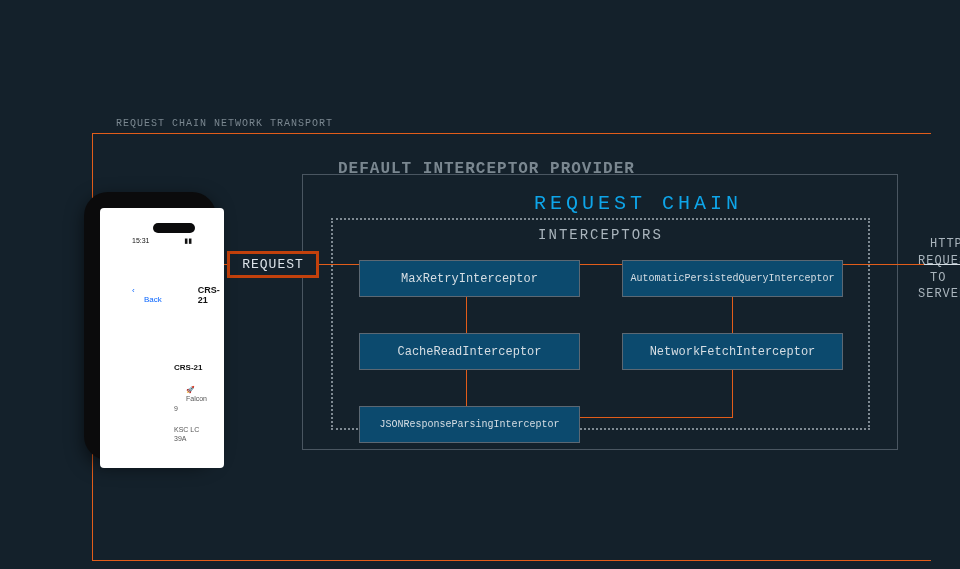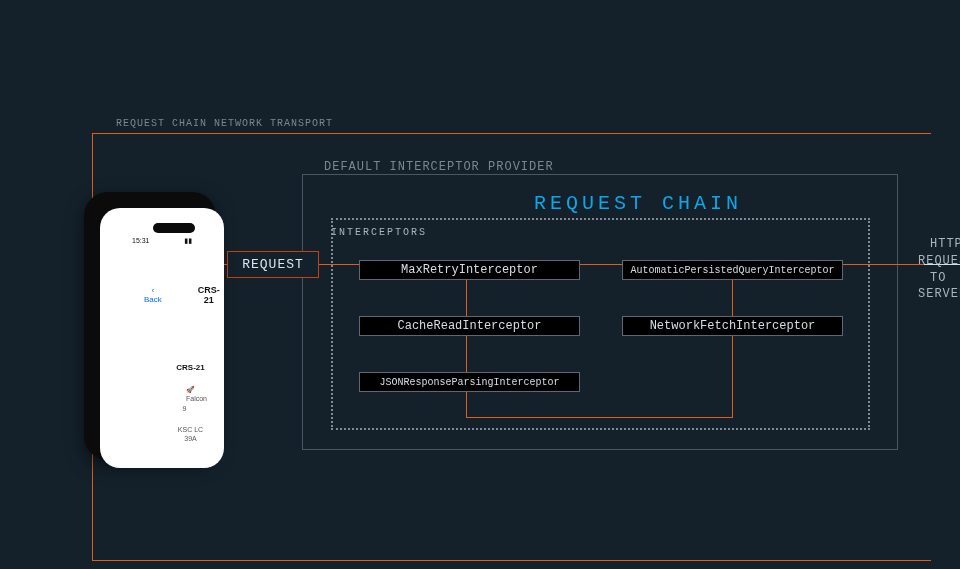--- a/index.html
+++ b/index.html
@@ -25,23 +25,24 @@
     position: absolute;
     left: 44px; top: 85px;
     width: 839px; height: 428px;
     border: 1px solid #e25d1a;
     border-right: none;
   }
 
   
   .dip-label {
     position: absolute;
-    left: 276px; top: 112px;
-    font-size: 12px; letter-spacing: 1px;
+    left: 290px; top: 112px;
+    font-size: 16px; letter-spacing: 1px;
     color: #7a8790;
+    font-weight: bold;
   }
   .dip-frame {
     position: absolute;
     left: 254px; top: 126px;
     width: 596px; height: 276px;
     border: 1px solid #4a5661;
   }
 
   
   .chain-title {
@@ -55,53 +56,54 @@
   .chain-frame {
     position: absolute;
     left: 283px; top: 170px;
     width: 539px; height: 212px;
     border: 2px dotted #7f8a93;
   }
   .interceptors-label {
     position: absolute;
     left: 283px; top: 179px;
     width: 539px;
-    font-size: 10px; letter-spacing: 2px;
+    text-align: center;
+    font-size: 14px; letter-spacing: 2px;
     color: #aab5bd;
   }
 
   
   .grid {
     position: absolute;
     left: 299px; top: 200px;
     width: 508px;
     display: grid;
     grid-template-columns: 1fr 1fr;
     column-gap: 18px;
     row-gap: 12px;
   }
   .ibox {
     border: 1px solid #5c6873;
-    height: 20px;
+    height: 37px;
     display: flex;
     align-items: center;
     justify-content: center;
     font-size: 12px;
     color: #d6dee4;
-    background: #000000;
+    background: #0c4a6e;
     white-space: nowrap;
   }
   .ibox.small { font-size: 10px; }
 
   
   .request-box {
     position: absolute;
     left: 179px; top: 203px;
     width: 92px; height: 27px;
-    border: 1px solid #c2410c;
+    border: 3px solid #c2410c;
     display: flex; align-items: center; justify-content: center;
     font-size: 13px; letter-spacing: 1px;
     color: #dde4ea;
     background: #14212b;
   }
   .req-dot {
     position: absolute;
     left: 150px; top: 211px;
     width: 12px; height: 12px;
     border-radius: 50%;
@@ -144,26 +146,25 @@
     left: 36px; top: 144px;
     width: 132px; height: 268px;
     border-radius: 24px;
     background: #0b0b0c;
     box-shadow: 0 6px 18px rgba(0,0,0,.6);
     padding: 4px;
   }
   .screen {
     width: 100%; height: 100%;
     background: #ffffff;
-    border-radius: 20px;
+    border-radius: 4px;
     position: relative;
     overflow: hidden;
     font-family: -apple-system, Helvetica, Arial, sans-serif;
     color: #111;
-    text-align: center;
   }
   .notch {
     position:absolute; left:50%; top:3px; transform:translateX(-50%);
     width:42px; height:10px; background:#0b0b0c; border-radius:7px;
   }
   .status {
     display:flex; justify-content:space-between;
     font-size:7px; padding:5px 8px 0; color:#111;
   }
   .nav {

